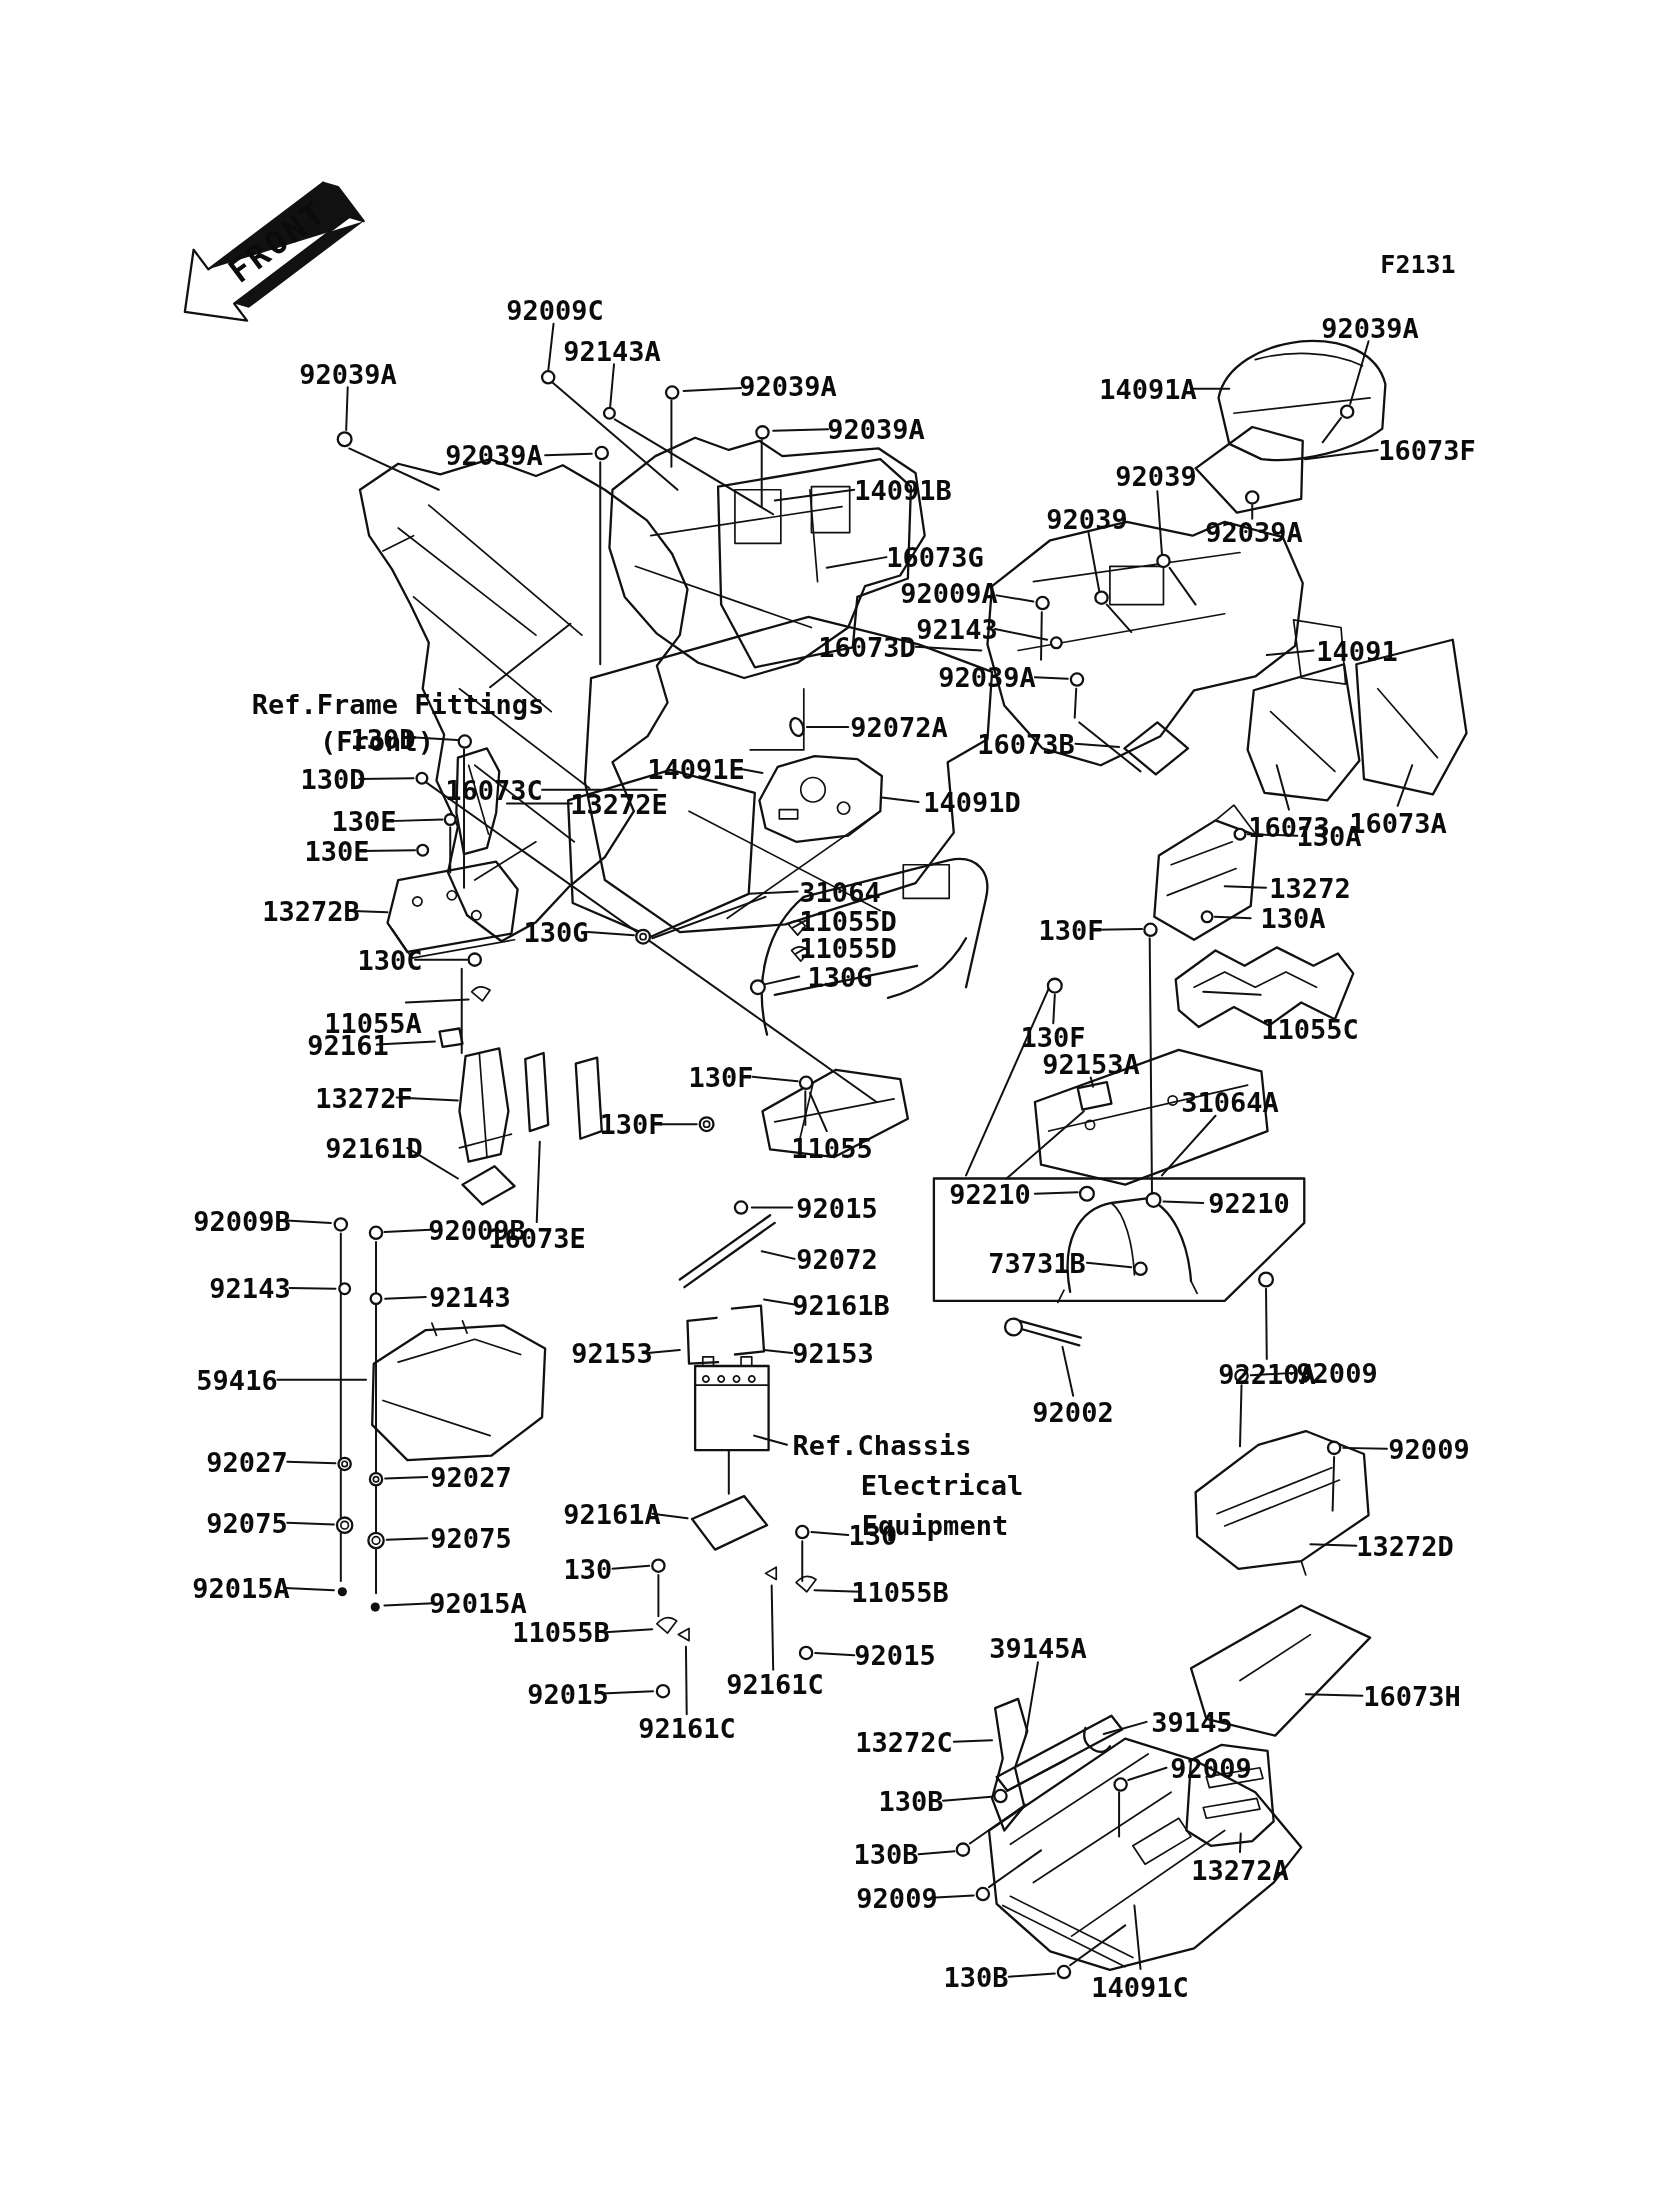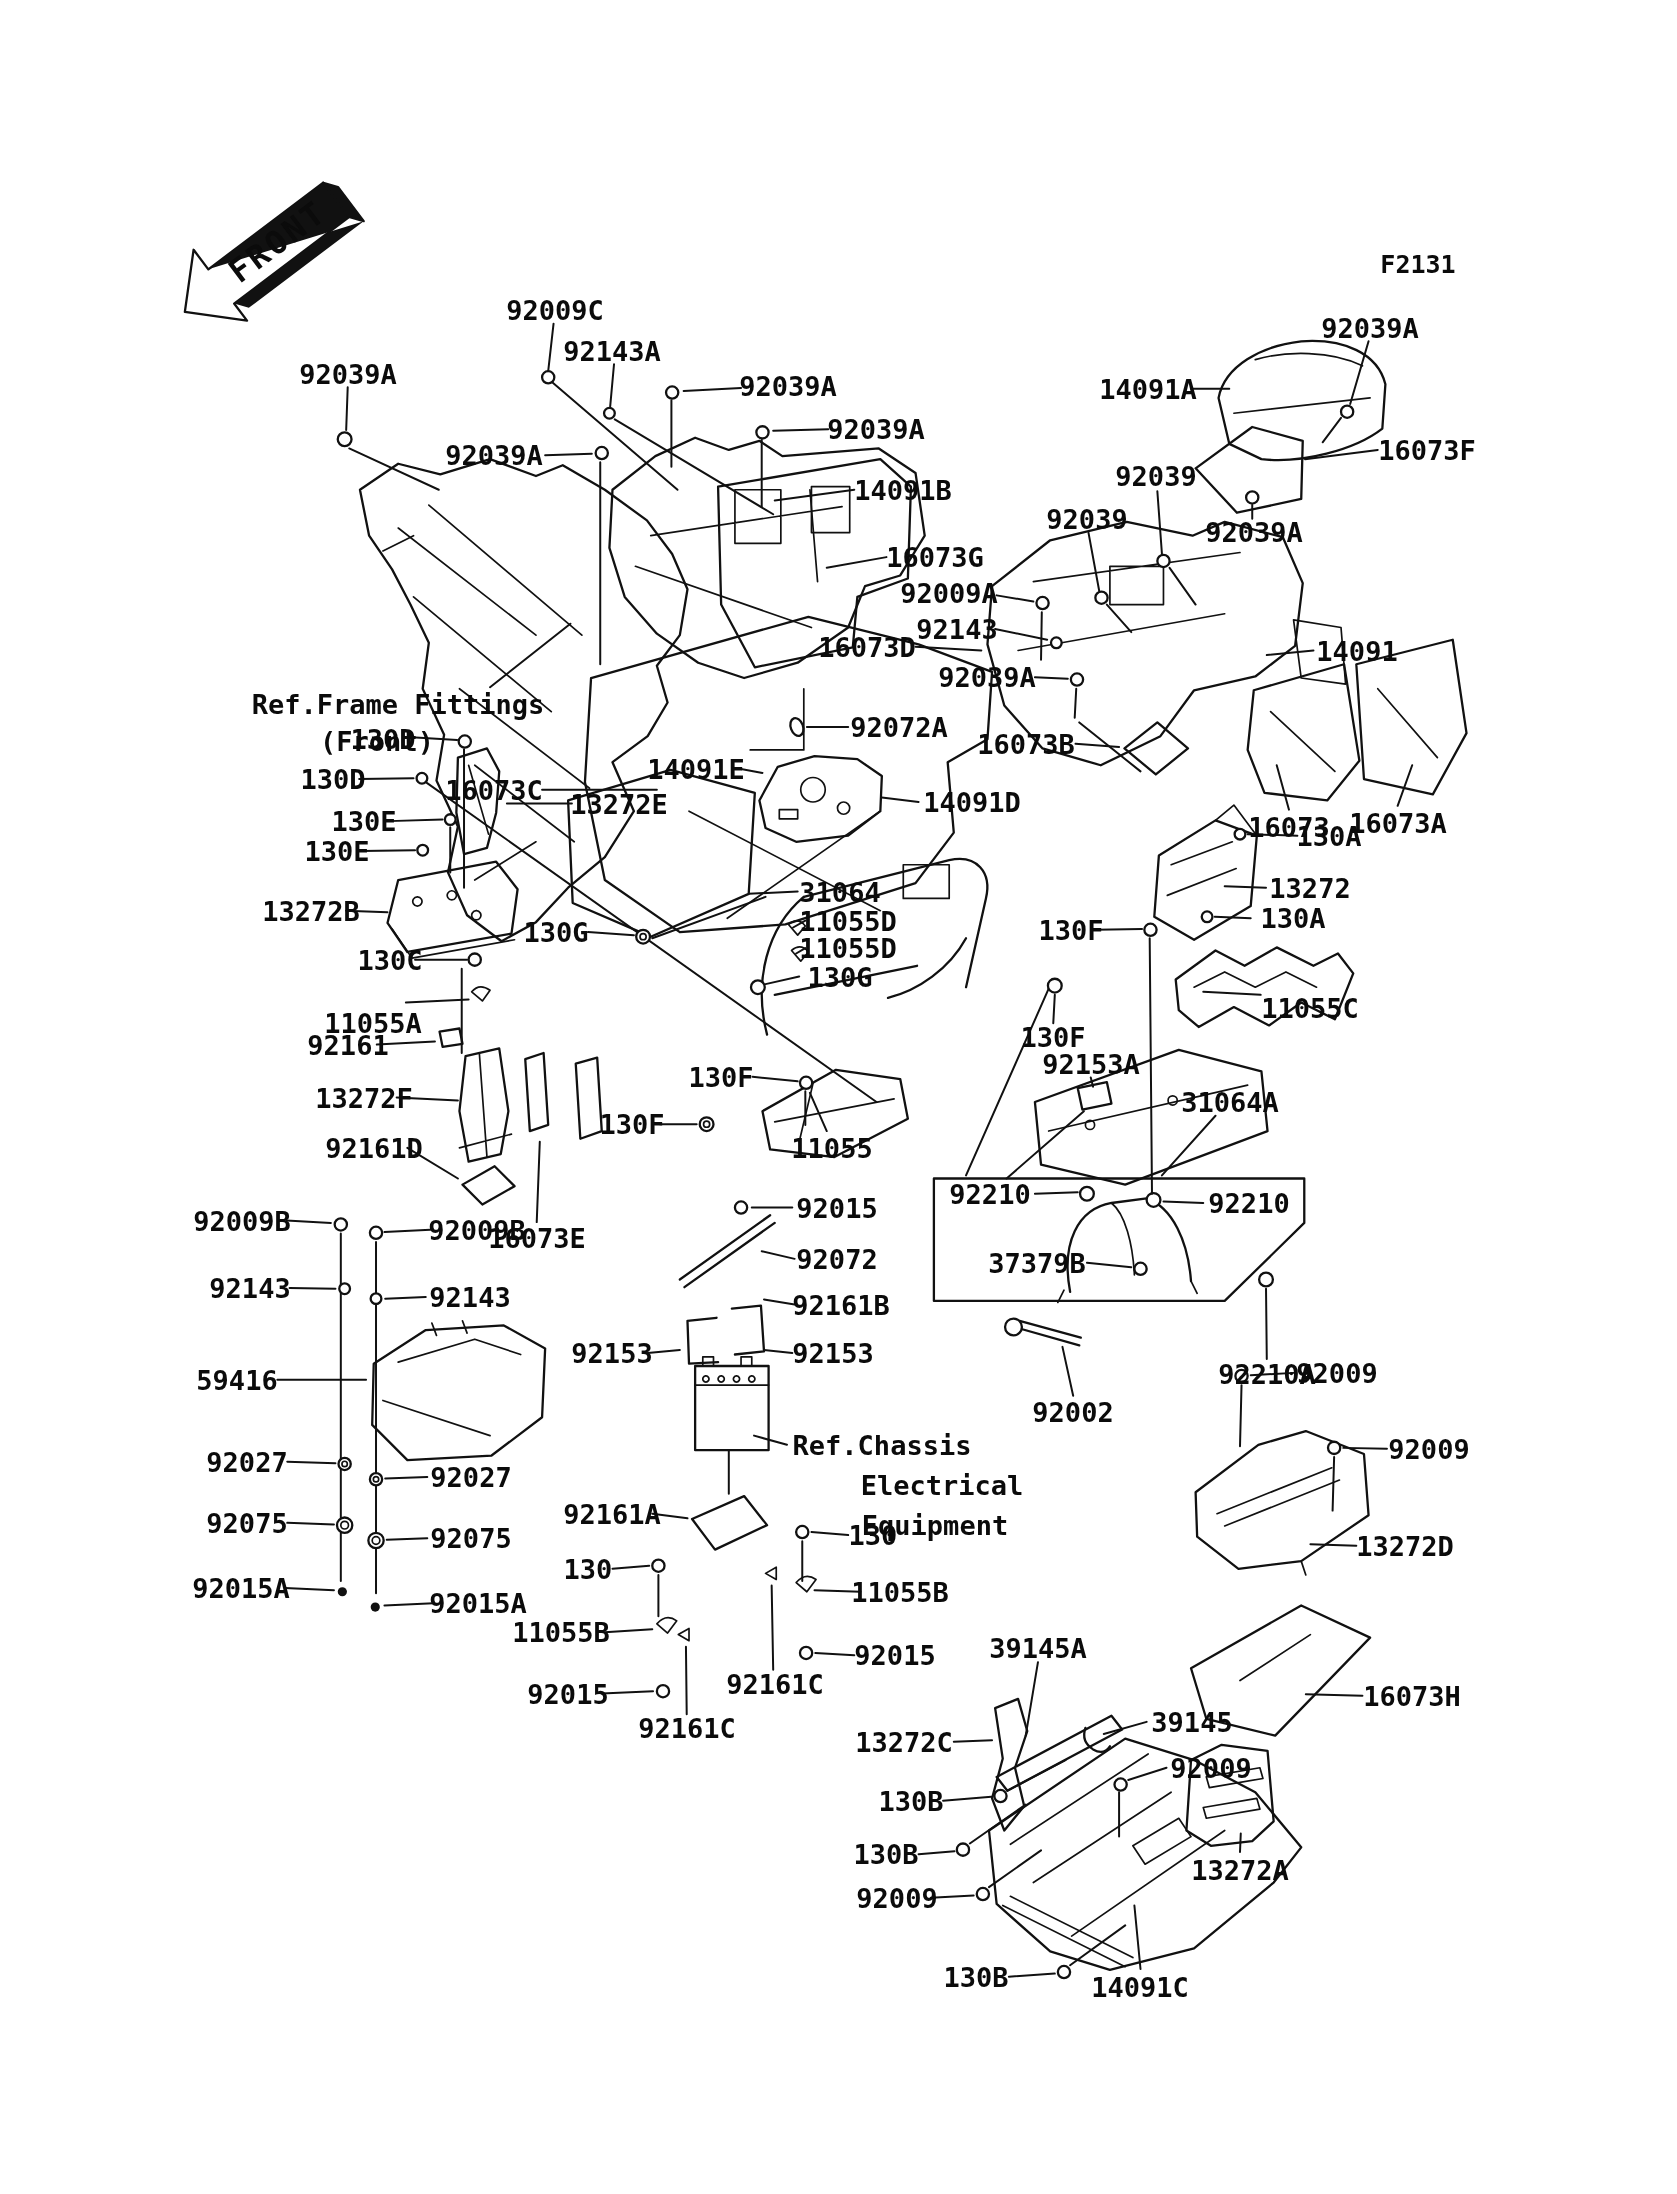--- a/index.html
+++ b/index.html
@@ -375,27 +375,27 @@
       <div class="lbl" style="left: 1156px; top: 476px;">92039</div>
       <div class="lbl" style="left: 1087px; top: 519px;">92039</div>
       <div class="lbl" style="left: 1254px; top: 532px;">92039A</div>
       <div class="lbl" style="left: 1357px; top: 651px;">14091</div>
       <div class="lbl" style="left: 1289px; top: 827px;">16073</div>
       <div class="lbl" style="left: 1398px; top: 823px;">16073A</div>
       <div class="lbl" style="left: 1329px; top: 836px;">130A</div>
       <div class="lbl" style="left: 1310px; top: 888px;">13272</div>
       <div class="lbl" style="left: 1293px; top: 918px;">130A</div>
       <div class="lbl" style="left: 1071px; top: 930px;">130F</div>
-      <div class="lbl" style="left: 1310px; top: 1008px; text-align: right;">11055C</div>
+      <div class="lbl" style="left: 1310px; top: 1029px; text-align: right;">11055C</div>
       <div class="lbl" style="left: 1053px; top: 1037px;">130F</div>
       <div class="lbl" style="left: 1091px; top: 1064px;">92153A</div>
       <div class="lbl" style="left: 1230px; top: 1102px;">31064A</div>
       <div class="lbl" style="left: 990px; top: 1194px;">92210</div>
       <div class="lbl" style="left: 1249px; top: 1203px;">92210</div>
-      <div class="lbl" style="left: 1037px; top: 1263px;">37379B</div>
+      <div class="lbl" style="left: 1037px; top: 1263px;">73731B</div>
       <div class="lbl" style="left: 1267px; top: 1374px;">92210A</div>
       <div class="lbl" style="left: 1073px; top: 1412px;">92002</div>
       <div class="lbl" style="left: 242px; top: 1221px;">92009B</div>
       <div class="lbl" style="left: 477px; top: 1230px;">92009B</div>
       <div class="lbl" style="left: 250px; top: 1288px;">92143</div>
       <div class="lbl" style="left: 470px; top: 1297px;">92143</div>
       <div class="lbl" style="left: 237px; top: 1380px;">59416</div>
       <div class="lbl" style="left: 247px; top: 1462px;">92027</div>
       <div class="lbl" style="left: 471px; top: 1477px;">92027</div>
       <div class="lbl" style="left: 247px; top: 1523px;">92075</div>

